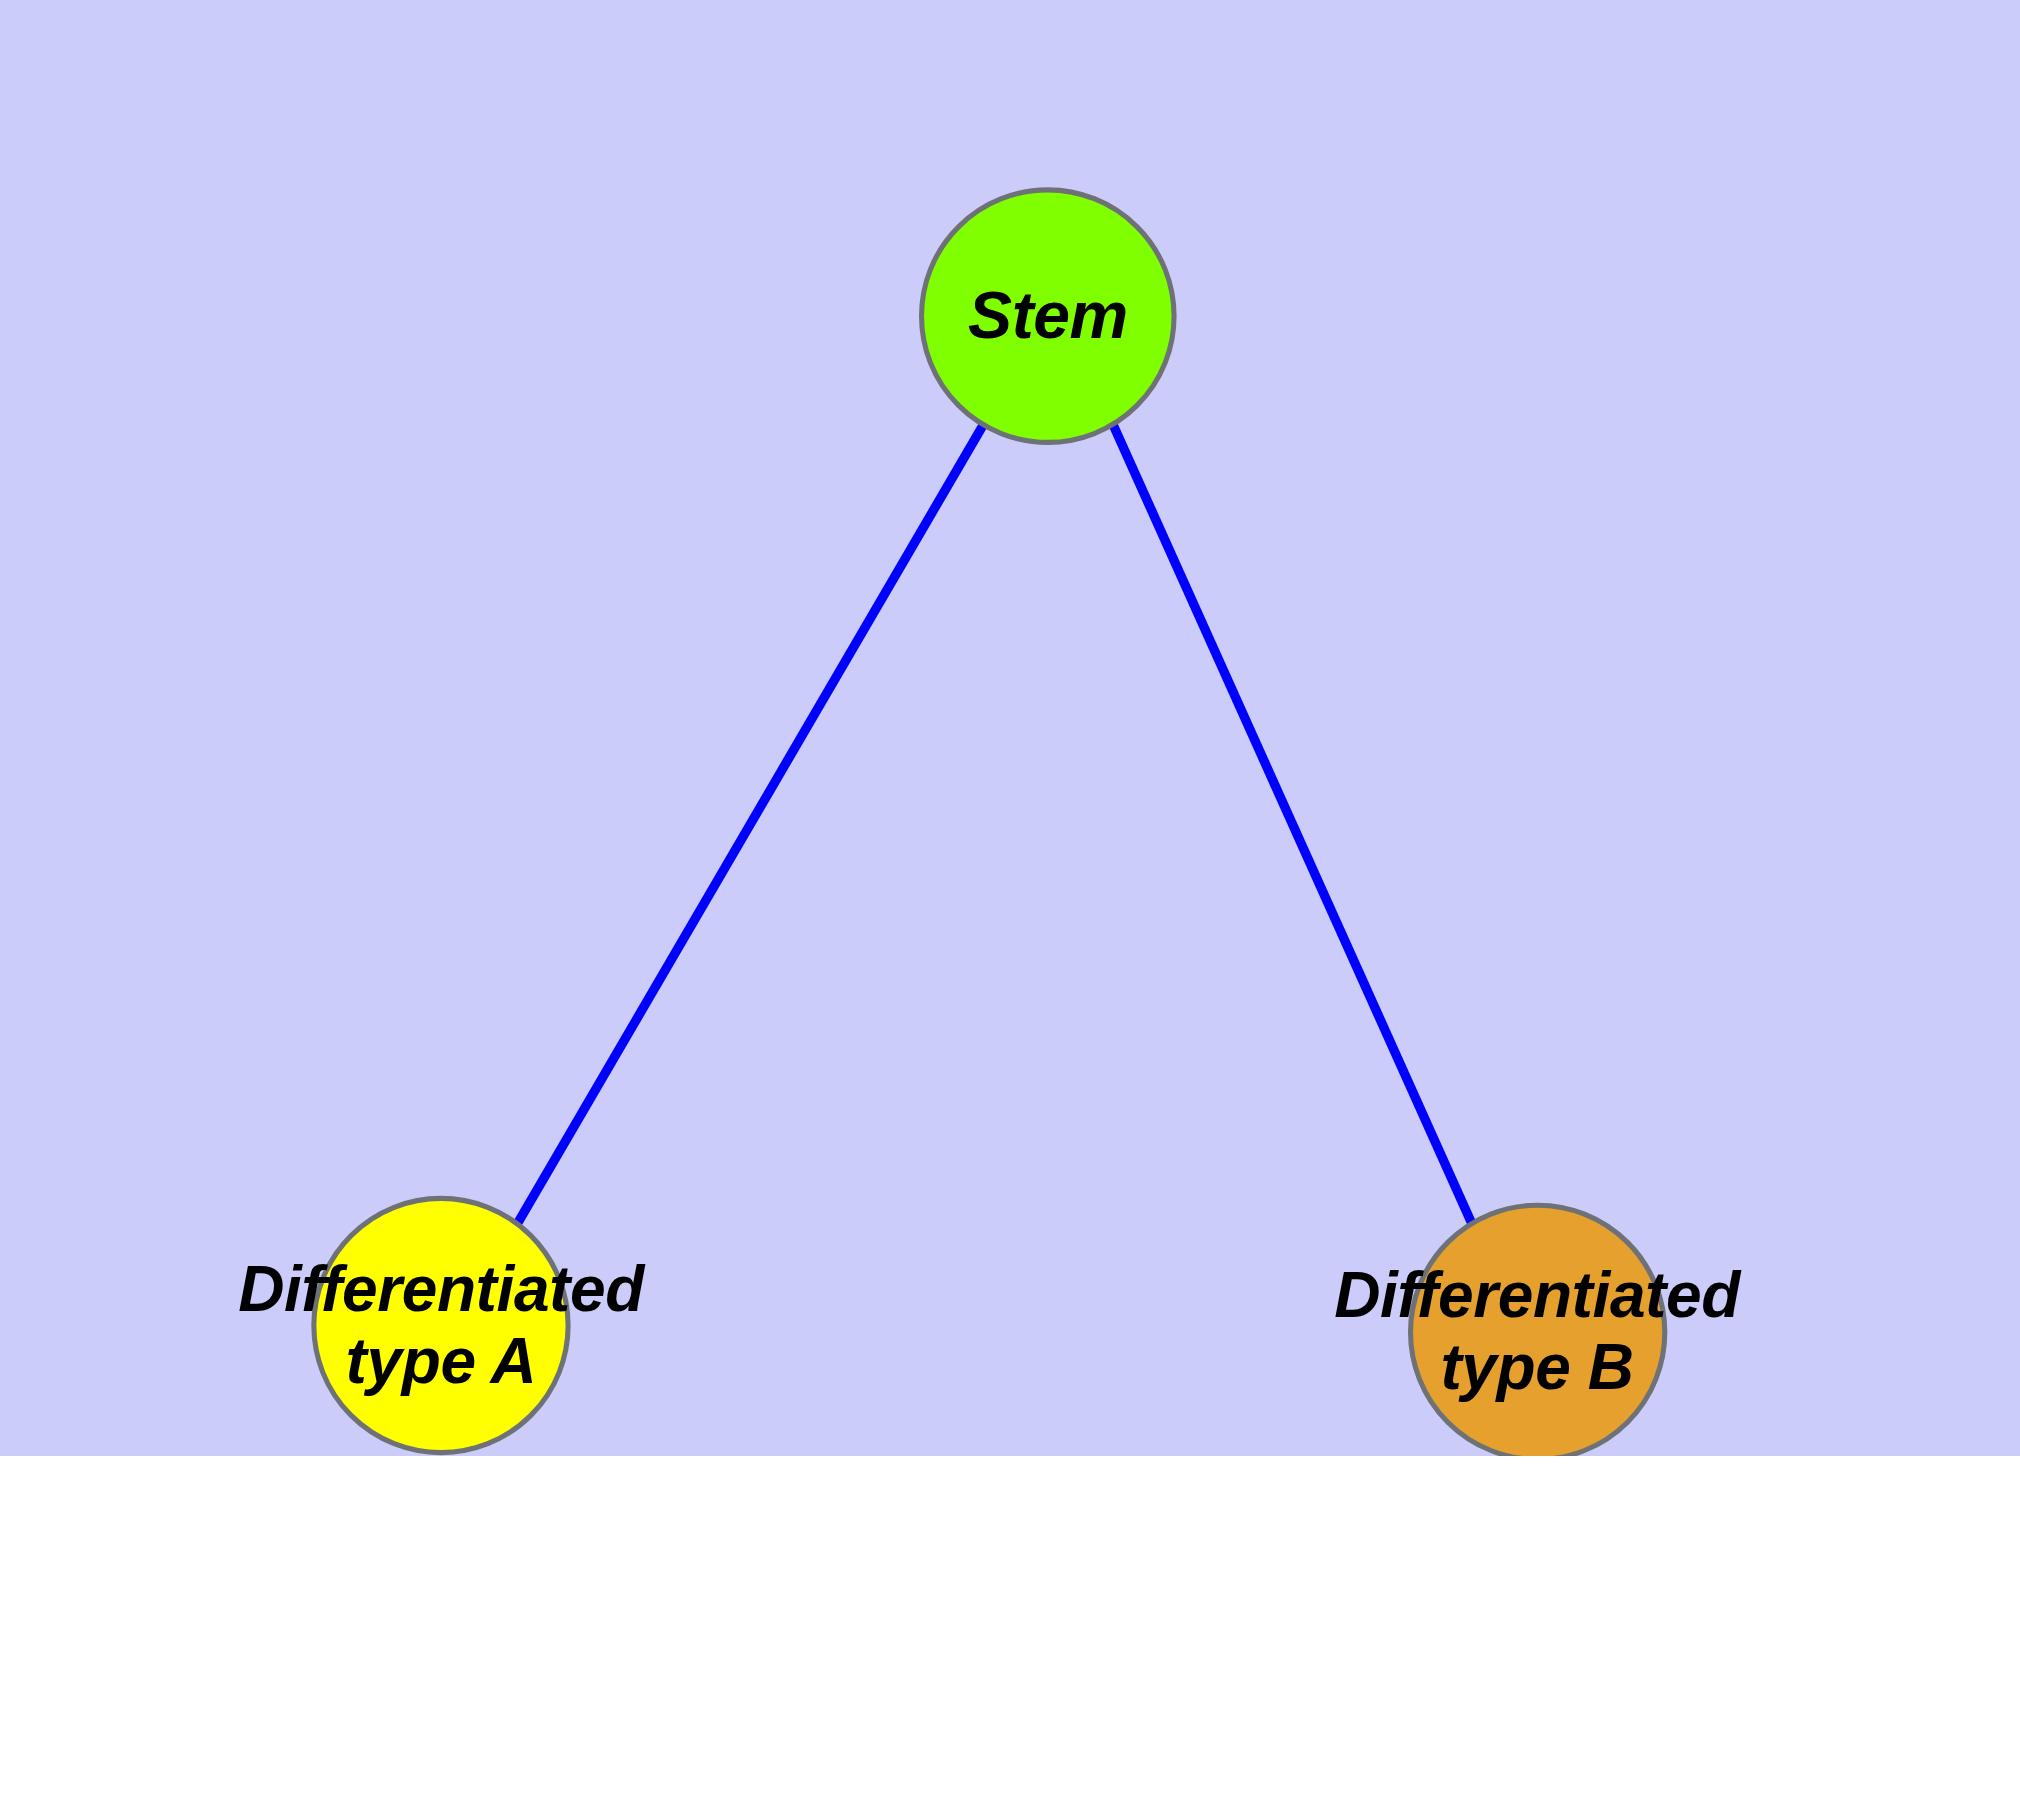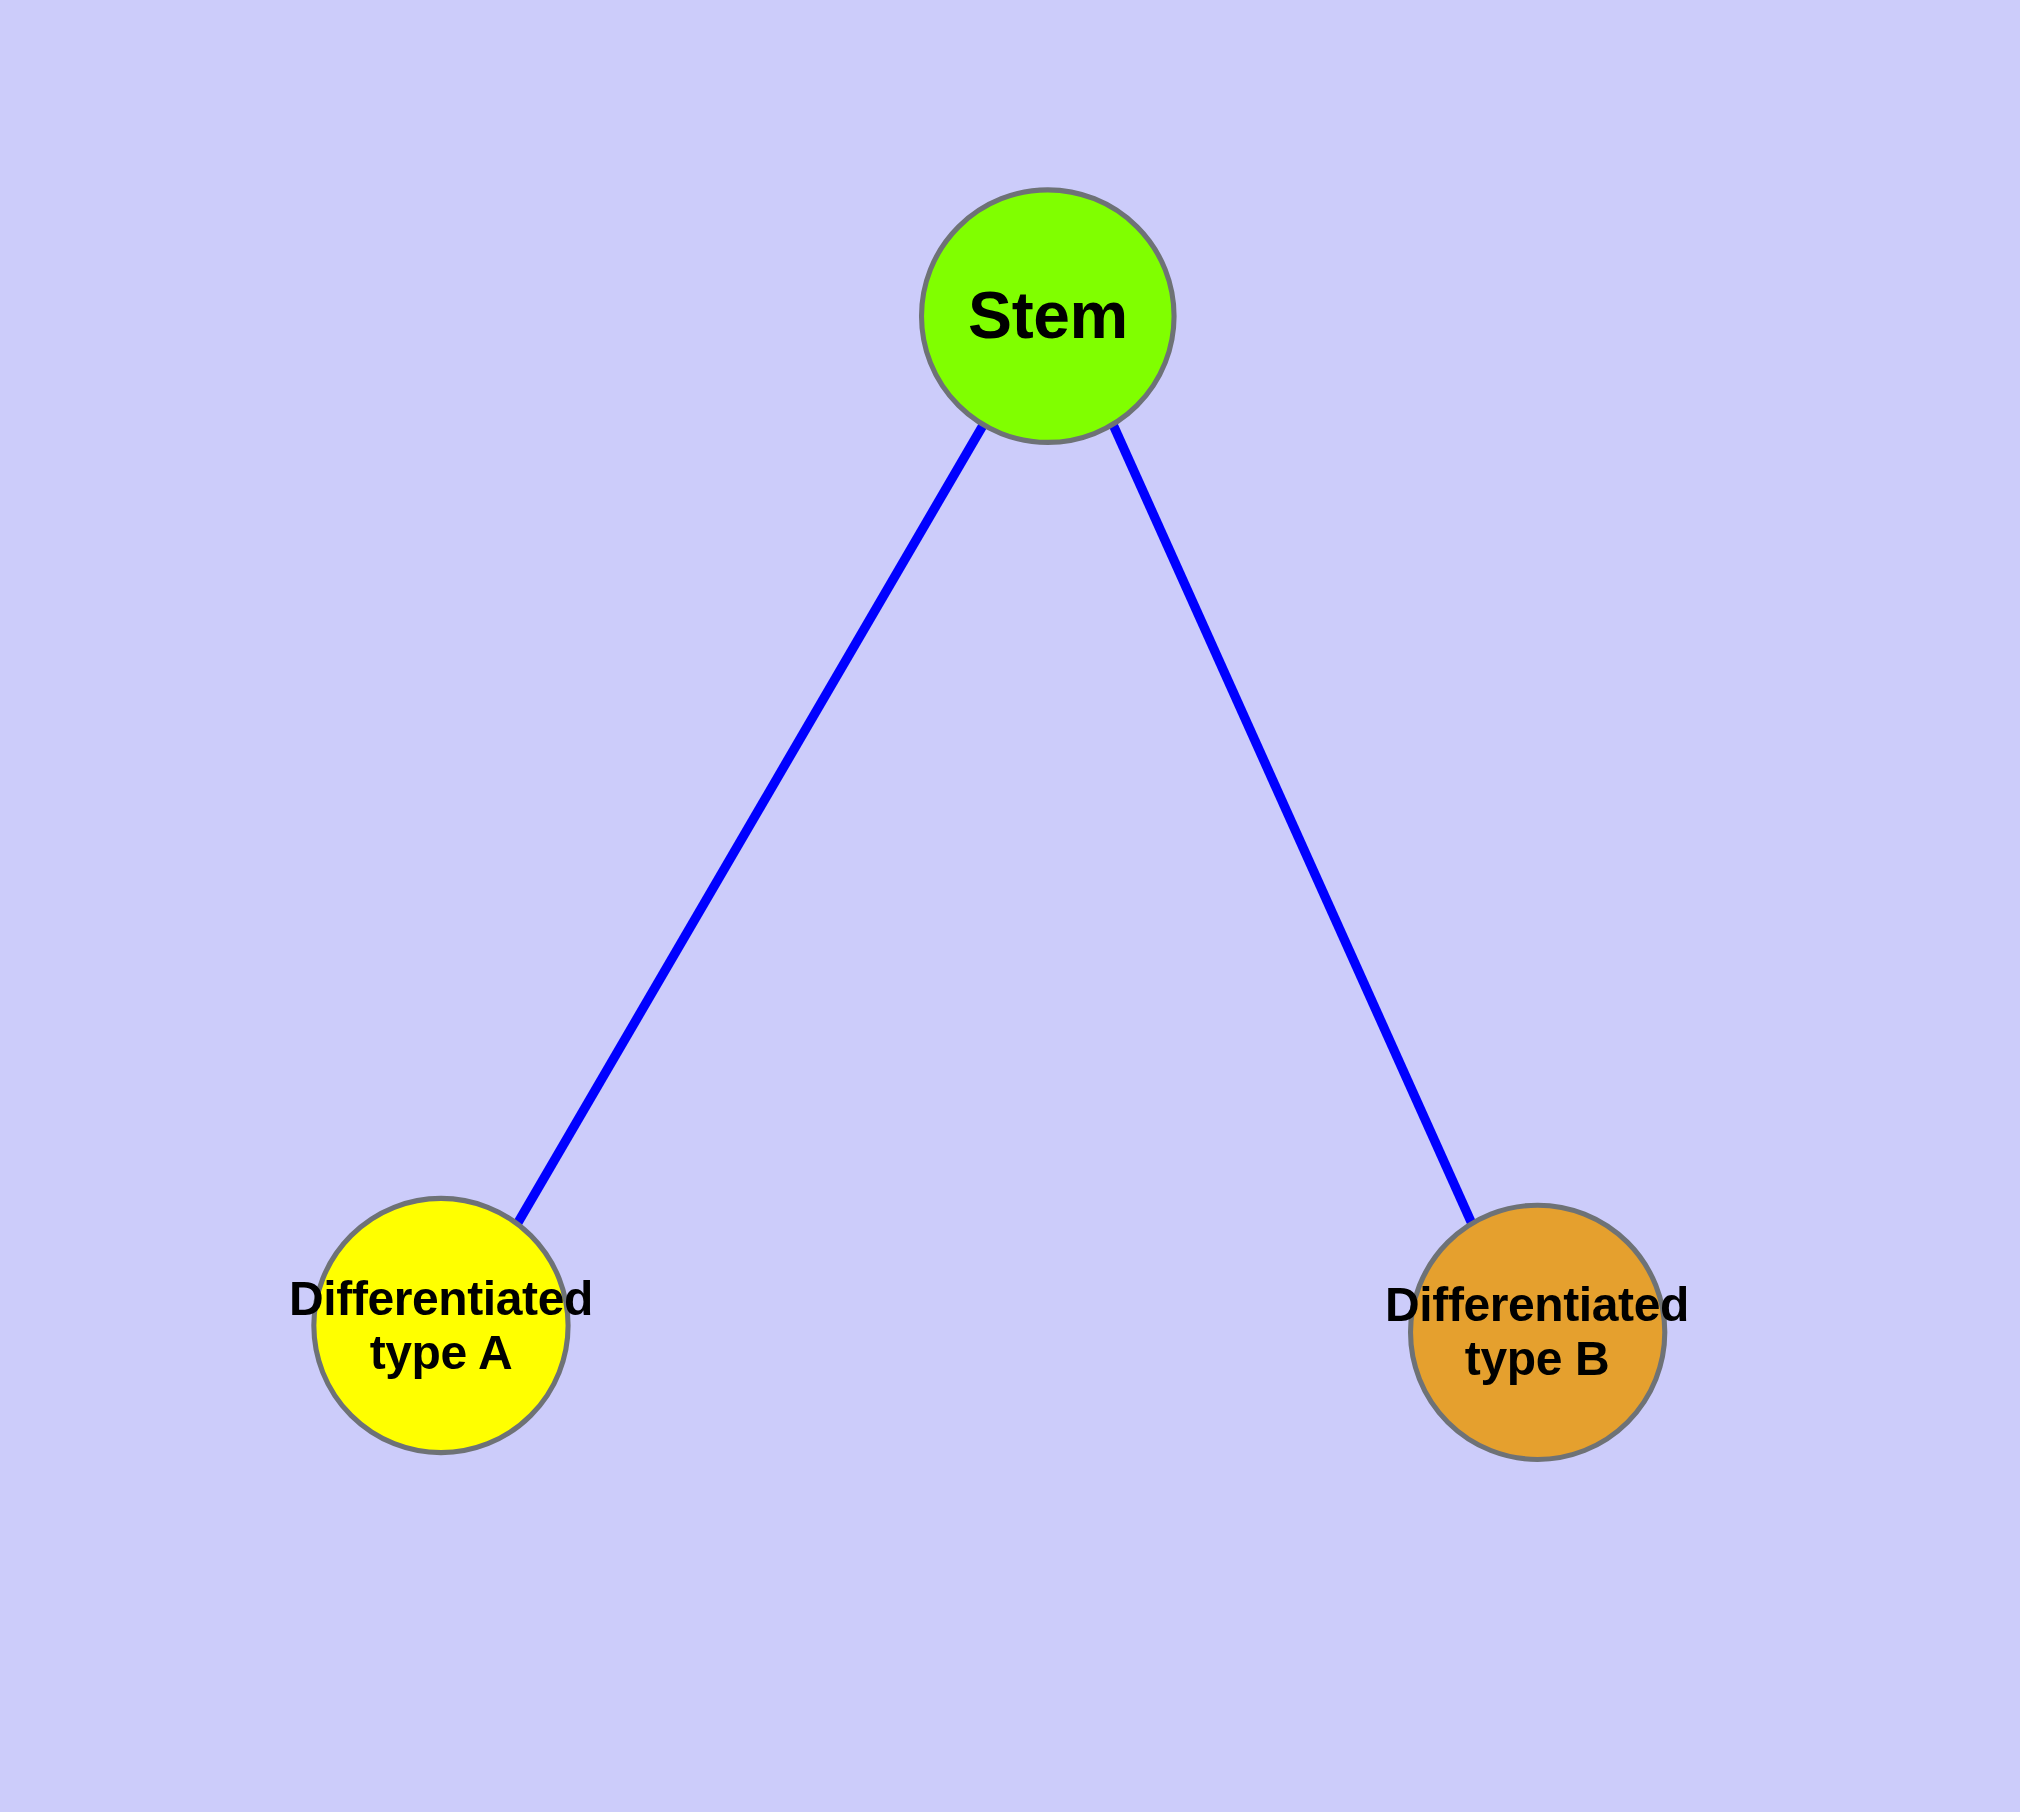--- a/index.html
+++ b/index.html
@@ -31,26 +31,26 @@
     transform: translate(-50%, -50%);
     text-align: center;
     font-weight: bold;
     color: #000000;
     line-height: 1.12;
     white-space: pre;
     pointer-events: none;
     letter-spacing: -0.4px;
   }
   .node-label.big { font-size: 66px; }
-  .node-label.wide { font-size: 48px; }
+  .node-label.wide { font-size: 64px; }
 </style>
 </head>
 <body>
 
-<div id="canvas" style="width: 2021px; height: 1812px;">
+<div id="canvas" style="width: 2021px; height: 1456px; font-style: italic;">
 
   <div id="bg-layer" style="background: rgb(204, 204, 250);"></div>
 
   <svg id="graph-svg" viewBox="0 0 2384 2138" xmlns="http://www.w3.org/2000/svg" width="2021" height="1812">
     <g id="edges-group">
         <line x1="1160" y1="501" x2="610" y2="1444" stroke="#0000ff" stroke-width="11" stroke-linecap="butt"></line>
         <line x1="1313" y1="501" x2="1741" y2="1454" stroke="#0000ff" stroke-width="11" stroke-linecap="butt"></line>
       </g>
     <g id="nodes-group">
         <circle cx="1236" cy="373" r="149" fill="#80ff00" stroke="#6e7276" stroke-width="6"></circle>

